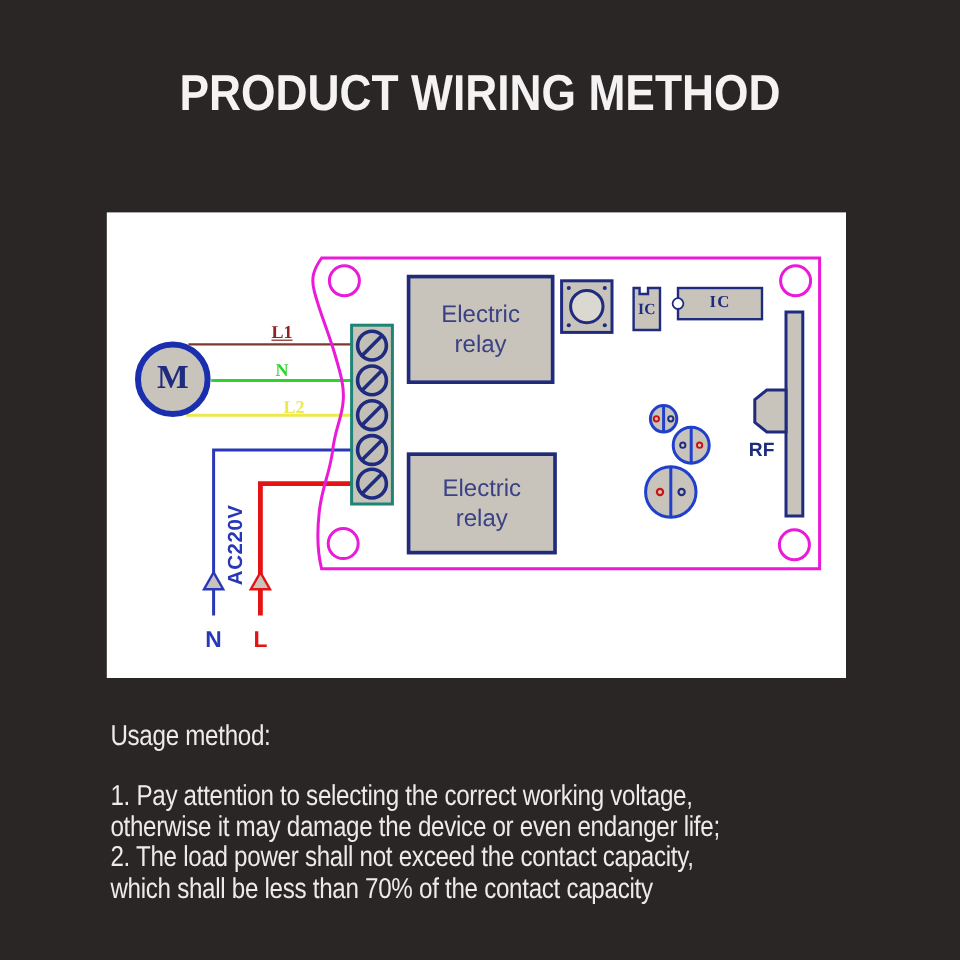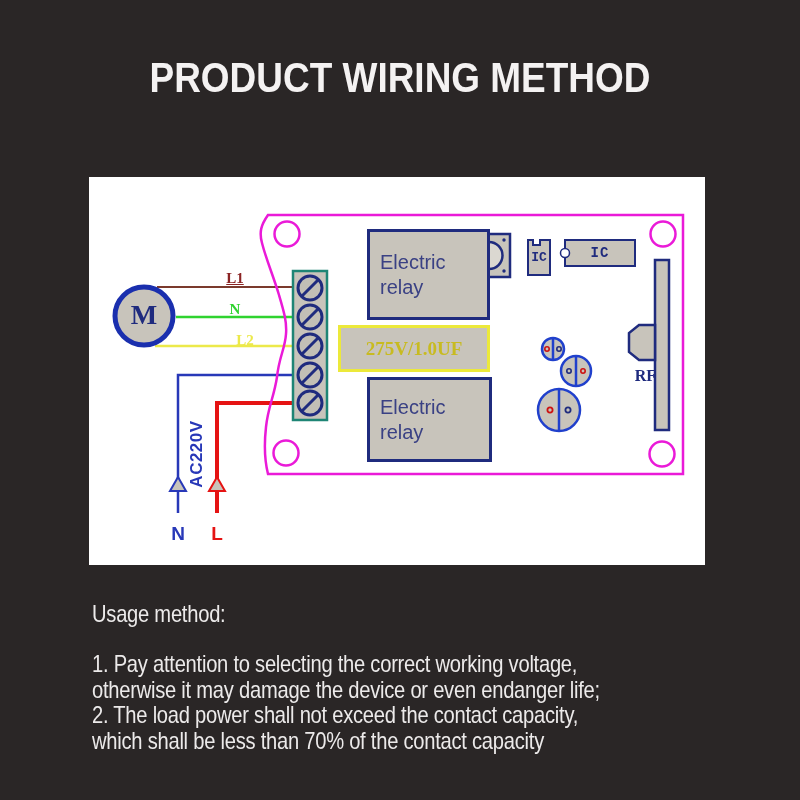--- a/index.html
+++ b/index.html
@@ -19,22 +19,21 @@
   .panel{
     position:absolute;left:89px;top:177px;width:616px;height:388px;
     background:var(--panel,#ffffff);
   }
   .panel svg{position:absolute;left:0;top:0;}
   .abs{position:absolute;box-sizing:border-box;}
   .comp-box{
     background:var(--component-fill,#c8c4bb);
     border:3px solid var(--navy,#1f2b7e);
     display:flex;align-items:center;justify-content:center;
-    text-align:left;
-    margin-left:28px;
+    text-align:center;
   }
   .relay-box{
     left:250px;top:52px;width:123px;height:91px;
     color:var(--relay-text,#3a4184);
     font-size:20px;line-height:25px;
     padding:0 10px;
   }
   .relay-box.second{top:200px;height:85px;width:125px;}
   .cap-box{
     left:249px;top:148px;width:152px;height:47px;
@@ -52,31 +51,31 @@
   .lbl-l1{left:133px;top:93px;color:var(--label-l1,#8b2424);text-decoration:underline;}
   .lbl-n{left:133px;top:124px;color:var(--wire-n,#2fd32f);}
   .lbl-l2{left:143px;top:155px;color:var(--wire-l2,#e6e23c);}
   .motor-m{
     left:40px;top:121px;width:30px;height:34px;
     display:flex;align-items:center;justify-content:center;
     font-family:"Liberation Serif",serif;font-weight:bold;font-size:28px;
     color:var(--navy,#1f2b7e);
   }
   .ic-label{
-    font-family:Liberation Mono, monospace;font-weight:bold;
+    font-family:Liberation Serif, serif;font-weight:bold;
     color:var(--navy,#1f2b7e);
     display:flex;align-items:center;justify-content:center;
   }
   .ic-small-label{left:439px;top:63px;width:22px;height:35px;font-size:13px;}
   .ic-large-label{left:476px;top:63px;width:70px;height:26px;font-size:14px;letter-spacing:1px;}
   .rf-label{
     left:535px;top:190px;width:32px;height:18px;
-    font-family:Liberation Serif, serif;font-weight:bold;font-size:16px;
+    font-family:Liberation Sans, sans-serif;font-weight:bold;font-size:16px;
     color:var(--navy,#1f2b7e);
-    text-align:right;
+    text-align:left;
   }
   .ac-label{
     left:53px;top:266px;width:110px;height:22px;
     display:flex;align-items:center;justify-content:center;
     transform:rotate(-90deg);
     color:var(--wire-blue,#2838b8);
     font-weight:bold;font-size:17px;letter-spacing:0.5px;
   }
   .n-bottom{left:77px;top:346px;width:24px;text-align:center;
     color:var(--wire-blue,#2838b8);font-weight:bold;font-size:19px;}
@@ -225,21 +224,20 @@
       <path d="M566,148 L550,148 L540,156 L540,175 L550,183 L566,183 Z" class="f-comp s-navy" stroke-width="2.5"></path>
     </g>
   </svg>
 
   <div class="abs motor-m">M</div>
   <div class="abs wire-label lbl-l1">L1</div>
   <div class="abs wire-label lbl-n">N</div>
   <div class="abs wire-label lbl-l2">L2</div>
 
   <div class="abs comp-box relay-box">Electric relay</div>
-  <div class="abs cap-box">275V/1.0UF</div>
   <div class="abs comp-box relay-box second">Electric relay</div>
 
   <div class="abs ic-label ic-small-label">IC</div>
   <div class="abs ic-label ic-large-label">IC</div>
   <div class="abs rf-label">RF</div>
 
   <div class="abs ac-label">AC220V</div>
   <div class="abs n-bottom">N</div>
   <div class="abs l-bottom">L</div>
 </div>

